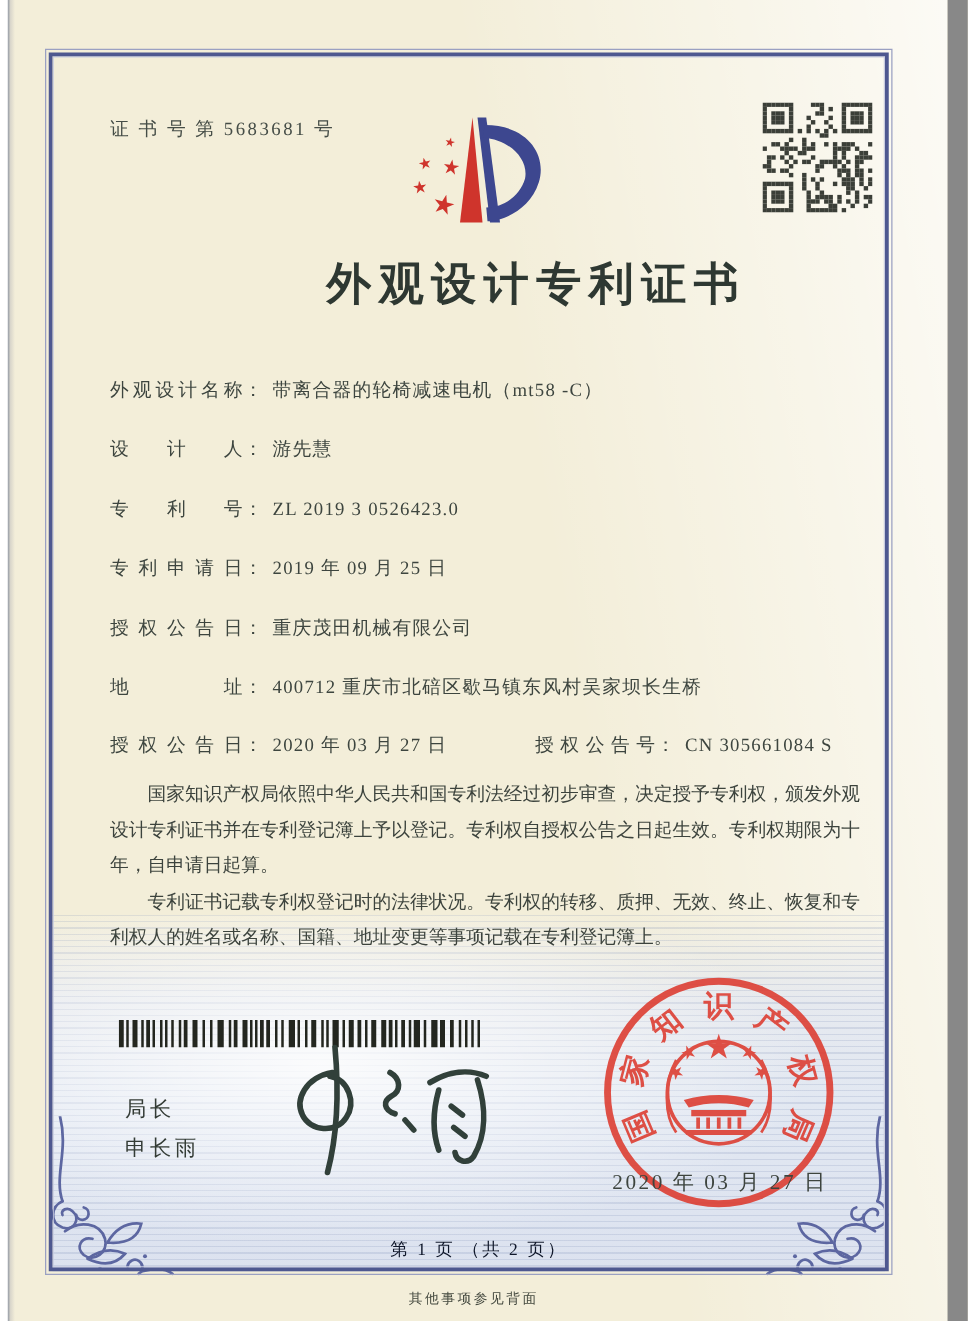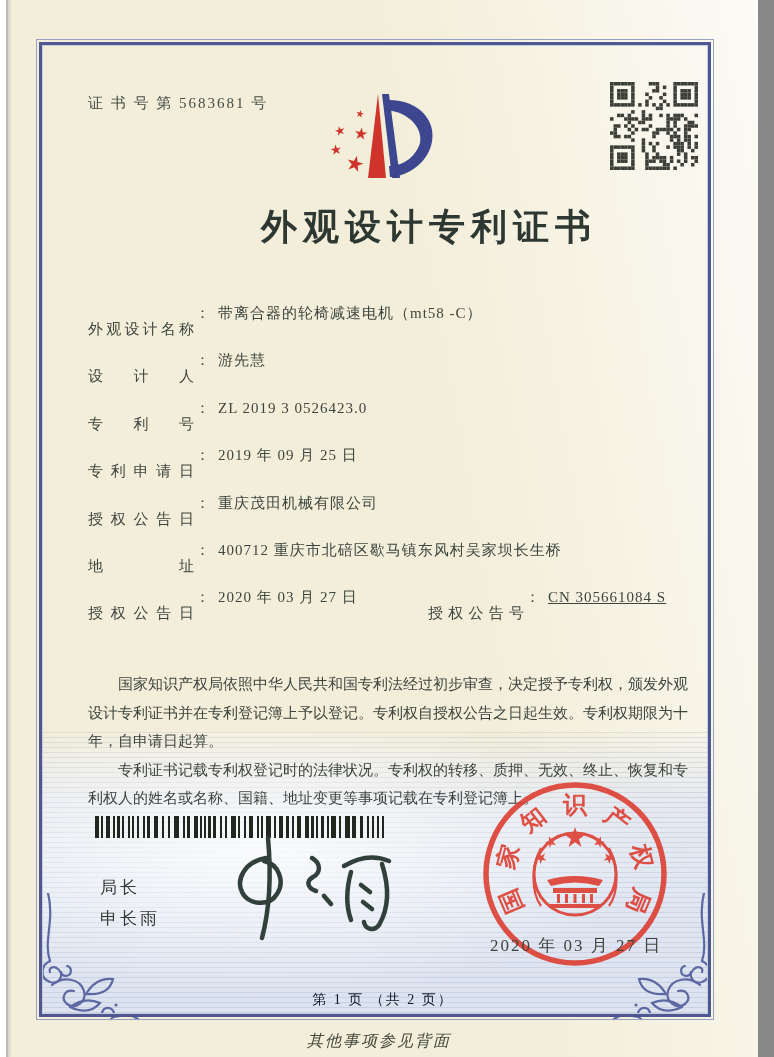--- a/index.html
+++ b/index.html
@@ -39,44 +39,44 @@
   .cert-no{position:absolute; left:88px; top:94px; font-size:15px; letter-spacing:2px; color:#454d47;}
   .logo{position:absolute; left:330px; top:84px;}
   .qr{position:absolute; left:610px; top:82px;}
   .title{
     position:absolute; left:36px; width:694px; top:203px; text-align:center;
     font-family:"DejaVu Sans","Liberation Sans",sans-serif;
     font-weight:bold; font-size:36px; letter-spacing:6px; color:#2e3832;padding-left:46px;
   }
   .fields{position:absolute; left:88px; top:303px; width:620px; font-size:15px; color:#3d453f;}
   .field-row{position:relative; height:47.4px; line-height:20px; white-space:nowrap;}
-  .flabel{display:inline-block; width:106px; text-align:justify; text-align-last:justify; vertical-align:top;margin-top:16px;}
+  .flabel{display:inline-block; width:106px; text-align:justify; text-align-last:justify; vertical-align:top;}
   .fcolon{display:inline-block; margin:0 8px 0 1px;}
   .fvalue{letter-spacing:1px;}
-  .field2{position:absolute; left:340px; top:0;text-decoration:underline;}
+  .field2{position:absolute; left:340px; top:0;}
   .field2 .flabel{width:96px;}
 
   .paras{
     position:absolute; left:88px; top:622px; width:600px;
-    font-size:15px; line-height:28.5px; text-align:justify; color:#3c433d;margin-top:48px;
+    font-size:15px; line-height:28.5px; text-align:justify; color:#3c433d;
   }
   .paras p{margin:0; text-indent:2em;}
 
   .barcode{position:absolute; left:95px; top:816px;}
   .director{position:absolute; left:100px; top:872px; z-index:6;
     font-family:Liberation Serif, serif;
     font-size:17px; letter-spacing:3px; color:#333b35; line-height:31px;}
   .signature{position:absolute; left:212px; top:828px; z-index:6;}
   .seal{position:absolute; left:475px; top:774px; z-index:5;}
   .seal-date{position:absolute; left:478px; top:934px; width:196px; z-index:6;
     font-size:17px; letter-spacing:2px; color:#3d443e; text-align:center;}
   .page-footer{position:absolute; left:36px; width:694px; top:991px; z-index:6;
     text-align:center; font-size:14px; letter-spacing:2px; color:#0f172a;}
   .back-note{position:absolute; left:0; right:0; top:1031px; z-index:6;
-    text-align:center; font-size:16px; letter-spacing:2px; color:#44493f; font-style:italic;}
+    text-align:center; font-size:11px; letter-spacing:2px; color:#44493f; }
 </style>
 </head>
 <body>
 
 <div class="page">
   <div class="scan-edge"></div>
   <div class="light-overlay"></div>
   <div class="band"></div>
 
   <svg width="0" height="0" style="position:absolute">

